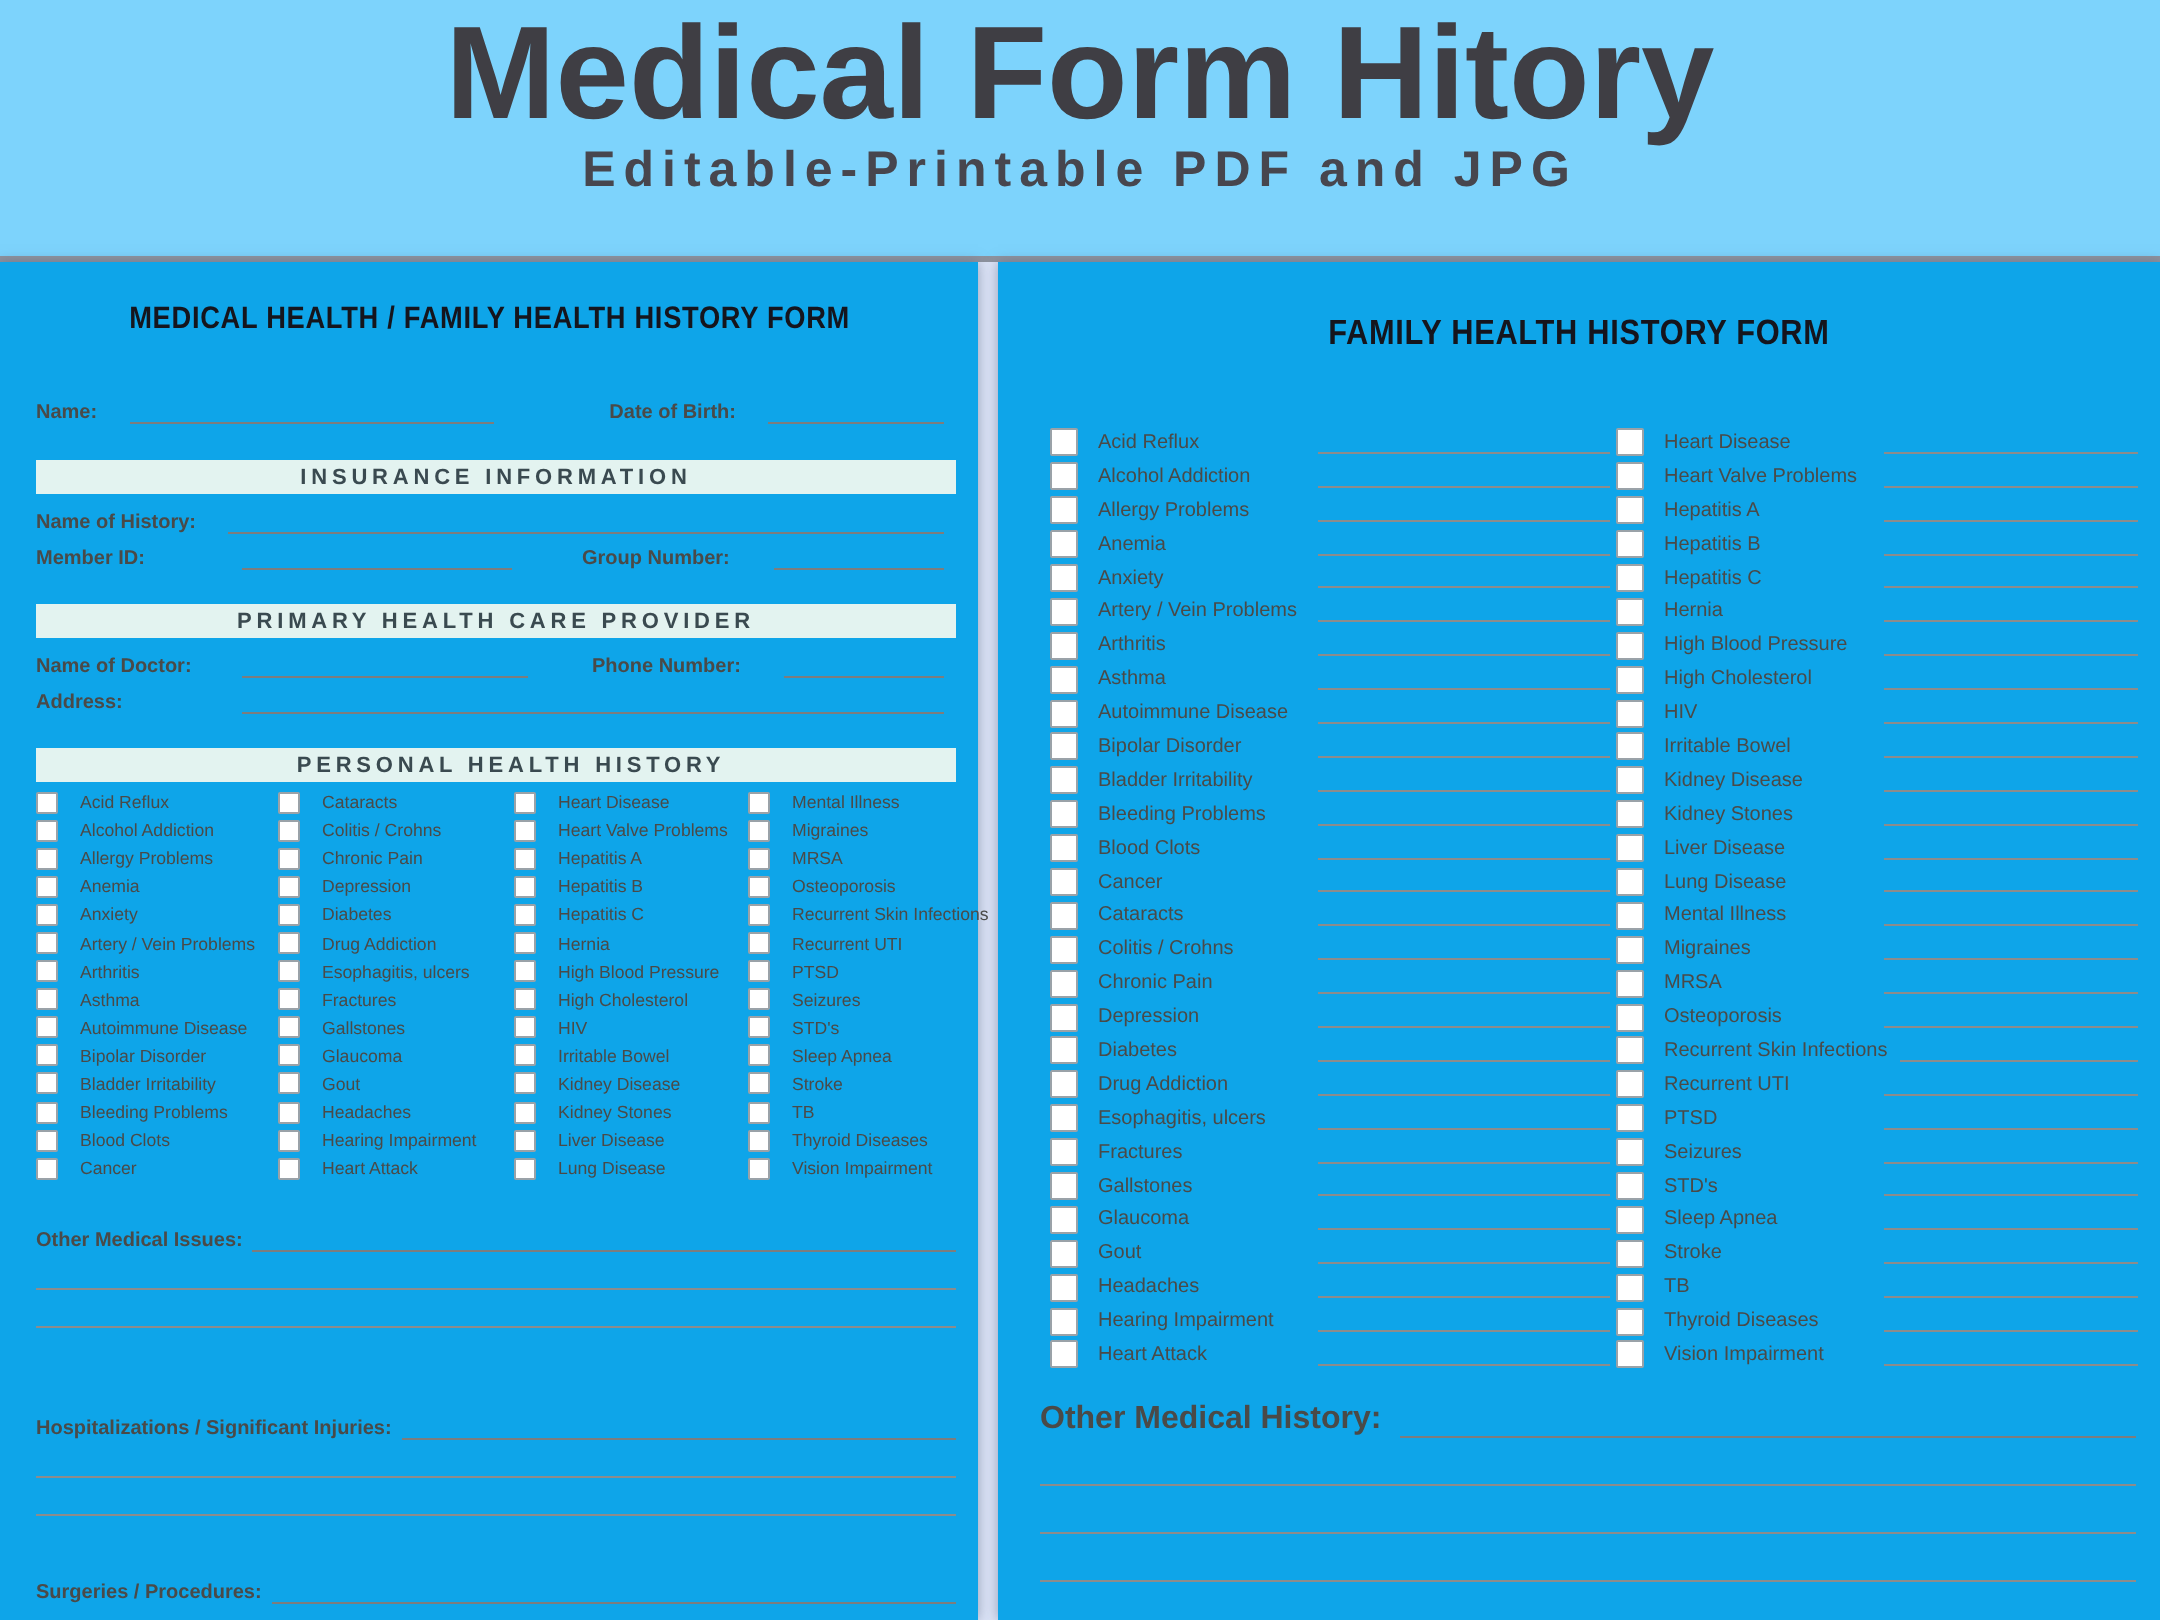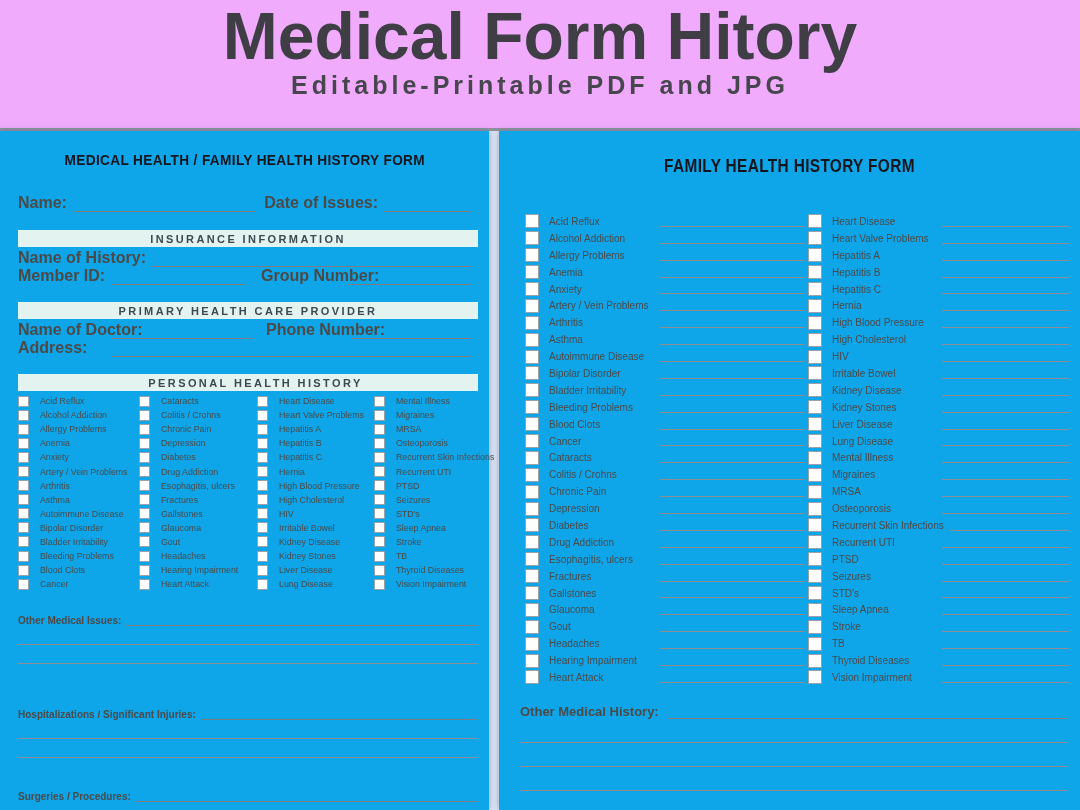--- a/index.html
+++ b/index.html
@@ -5,21 +5,21 @@
   html,body{margin:0;padding:0;}
   body{
     width:1080px;height:810px;position:relative;overflow:hidden;
     background:#dce4f7;
     font-family:"Liberation Sans",sans-serif;
     -webkit-font-smoothing:antialiased;
   }
   
   .banner{
     position:absolute;left:0;top:0;width:1080px;height:128px;
-    background:#f0abfc;border-bottom:3px solid #8e939e;
+    background:#7dd3fc;border-bottom:3px solid #8e939e;
     text-align:center;
   }
   .banner-title{
     margin:0;padding-top:2px;
     font-size:66px;font-weight:700;color:#3f3e44;letter-spacing:0px;line-height:1.05;
   }
   .banner-subtitle{
     margin:0;font-size:25px;font-weight:700;color:#47464e;letter-spacing:4px;
   }
   
@@ -33,21 +33,21 @@
     position:absolute;left:0;right:0;text-align:center;
     font-weight:700;color:#15151d;white-space:nowrap;
   }
   .page-left .page-title{top:20px;font-size:15.5px;}
   .page-right .page-title{top:25px;font-size:17.5px;}
   .page-title>span{display:inline-block;transform:scaleX(.88);transform-origin:50% 50%;letter-spacing:.4px;}
   
   .form-row{
     position:absolute;left:18px;right:17px;height:15px;
     display:flex;align-items:flex-end;
-    font-size:16px;font-weight:600;color:#4a4a48;white-space:nowrap;
+    font-size:10px;font-weight:600;color:#4a4a48;white-space:nowrap;gap:10px;
   }
   .u-line{border-bottom:1px solid #7d7d7d;height:100%;}
   .lbl{padding-right:6px;}
   .lbl-w{width:87px;flex-shrink:0;}
   .sp{flex-shrink:0;}
   .grow{flex:1;}
   .band{
     position:absolute;left:18px;right:11px;height:17px;
     background:#e3f3f0;display:flex;align-items:center;justify-content:center;
     font-size:11px;font-weight:600;letter-spacing:2.4px;color:#3a4a50;white-space:nowrap;
@@ -68,38 +68,38 @@
   .fam-col .write-line{flex:1;border-bottom:1px solid #8c8c8c;align-self:flex-end;margin-bottom:3px;height:1px;}
   #fam-col-0{left:26px;width:280px;}
   #fam-col-1{left:309px;width:261px;}
   
   .free-block{position:absolute;left:18px;right:11px;}
   .free-label-row{display:flex;align-items:flex-end;height:16px;font-size:10px;font-weight:600;color:#4a4a48;white-space:nowrap;}
   .inline-line{flex:1;border-bottom:1px solid #7d7d7d;margin-left:5px;}
   .full-line{border-bottom:1px solid #8c8c8c;}
   .page-left .full-line{height:18px;}
   .page-right .full-line{height:23px;}
-  .other-hist .free-label-row{font-size:13px;}
+  .other-hist .free-label-row{font-size:16px;}
 </style>
 </head>
 <body>
 
 <div class="banner">
   <h1 class="banner-title">Medical Form Hitory</h1>
   <p class="banner-subtitle">Editable-Printable PDF and JPG</p>
 </div>
 
 <div class="page page-left">
   <div class="page-title"><span>MEDICAL HEALTH / FAMILY HEALTH HISTORY FORM</span></div>
 
   <div class="form-row" style="top:66px;">
     <span class="lbl">Name:</span>
     <span class="u-line sp" style="width:182px;"></span>
     <span class="grow"></span>
-    <span class="lbl">Date of Issues:</span>
+    <span class="lbl">Date of Birth:</span>
     <span class="u-line sp" style="width:88px;"></span>
   </div>
 
   <div class="band" style="top:99px;">INSURANCE INFORMATION</div>
 
   <div class="form-row" style="top:121px;">
     <span class="lbl">Name of History:</span>
     <span class="u-line grow"></span>
   </div>
 

